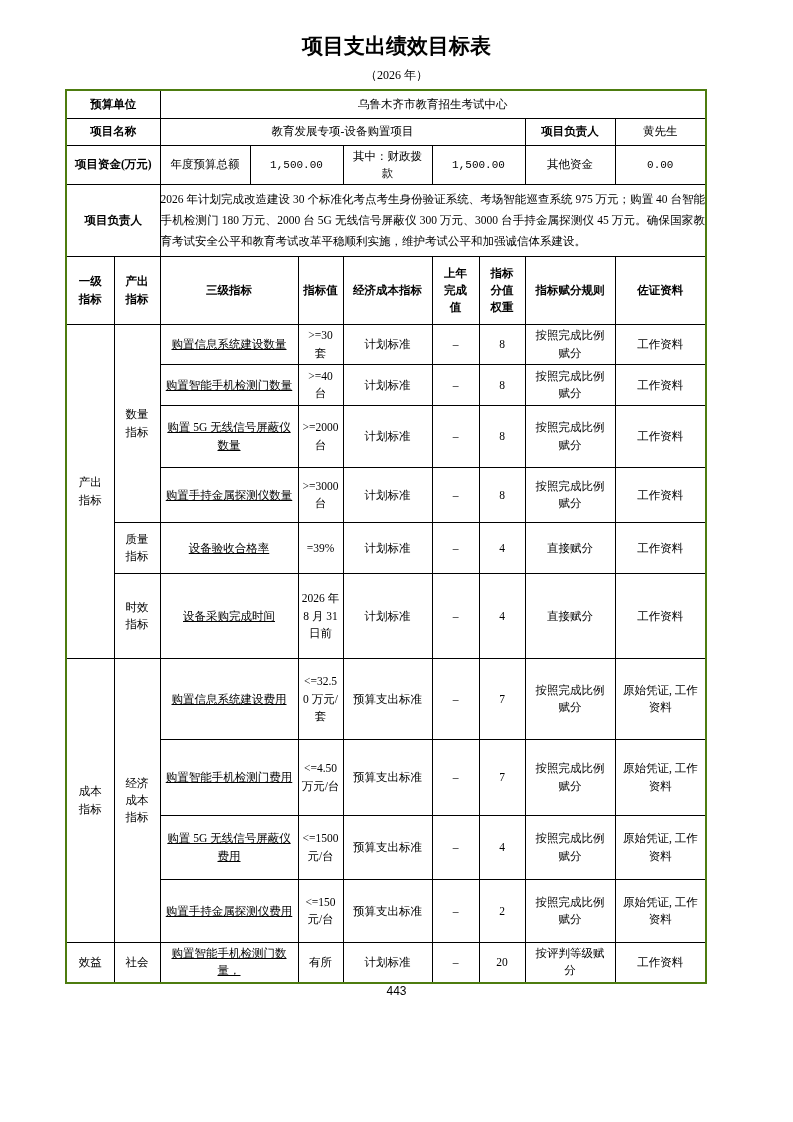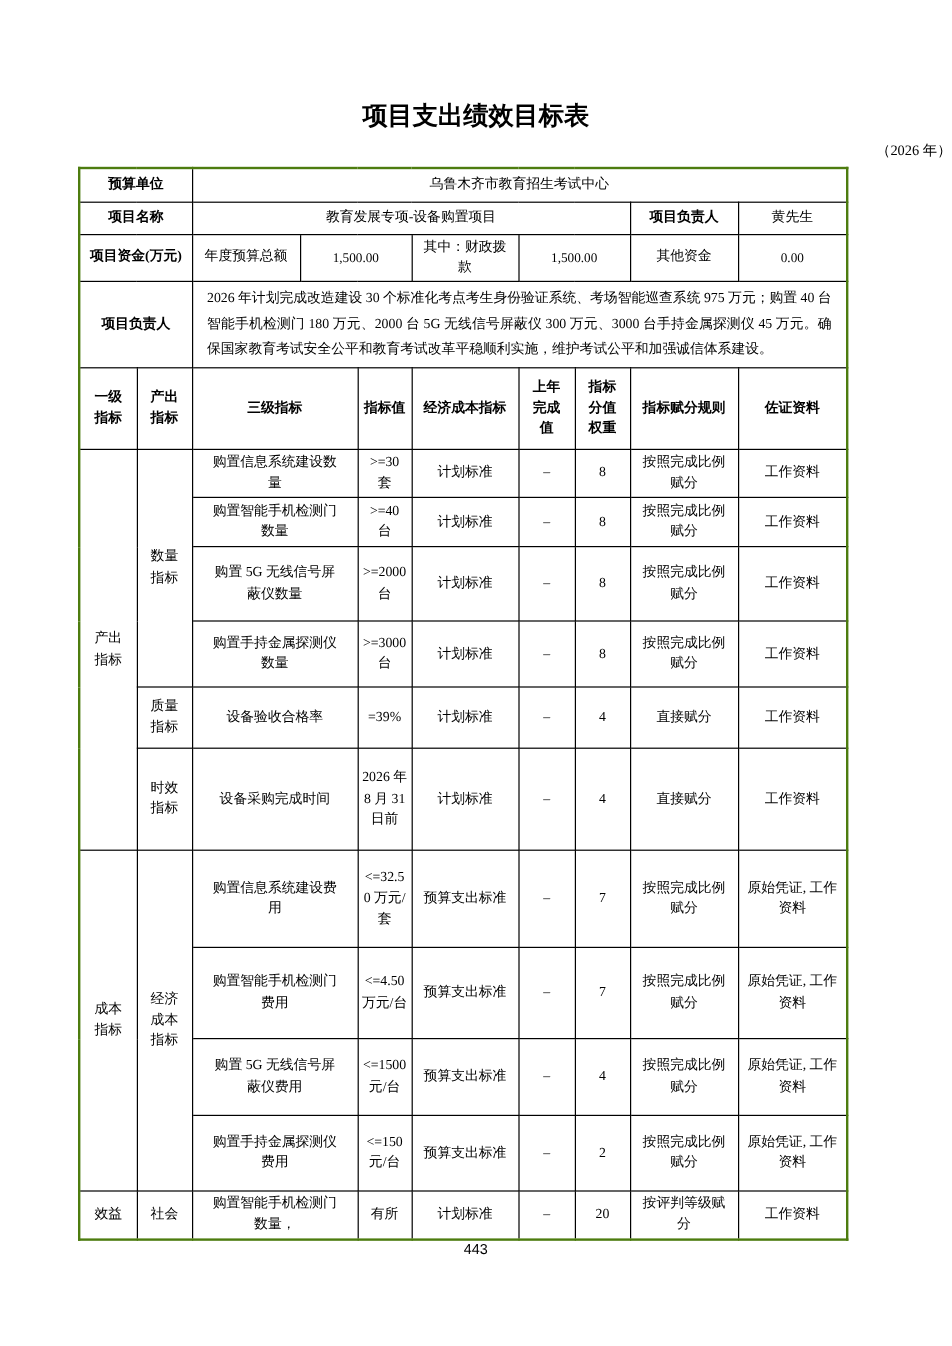--- a/index.html
+++ b/index.html
@@ -6,28 +6,28 @@
   html, body { background: #ffffff; }
   body {
     width: 793px; height: 1122px;
     font-family: "Liberation Serif", "DejaVu Serif", serif;
     color: #000;
     position: relative;
     overflow: hidden;
   }
   .page { width: 793px; height: 1122px; background: #fff; }
   .doc-title {
-    padding-top: 84px;
+    padding-top: 34px;
     text-align: center;
     font-size: 21px;
     font-weight: bold;
     line-height: 1.2;
   }
   .doc-subtitle {
-    text-align: right;
+    text-align: center;
     font-size: 12px;
     margin-top: 8px;
   }
   table.main {
     border-collapse: collapse;
     table-layout: fixed;
     width: 640px;
     margin: 5px 0 0 65px;
     border: 2px solid #4d7c0f;
   }
@@ -36,27 +36,27 @@
     text-align: center;
     vertical-align: middle;
     font-size: 11.5px;
     line-height: 1.5;
     padding: 2px 7px;
     overflow: hidden;
   }
   td.b { font-weight: bold; }
   td.goal {
     text-align: justify;
-    padding: 4px 12px;
+    padding: 4px 0;
     line-height: 21px;
   }
   td.grp { padding: 2px 8px; }
   td.val { padding: 2px 3px; word-break: break-all; }
-  td.num { font-family: Liberation Serif, serif; font-size: 11px; }
-  td.l3 { padding: 2px 16px; }
+  td.num { font-family: Liberation Mono, monospace; font-size: 11px; }
+  td.l3 { padding: 2px 4px; text-decoration: underline; }
   .page-number {
     text-align: center;
     margin-top: 0;
     font-size: 12px;
     font-family: "Liberation Sans", "DejaVu Sans", sans-serif;
   }
 </style>
 </head>
 <body>
 

